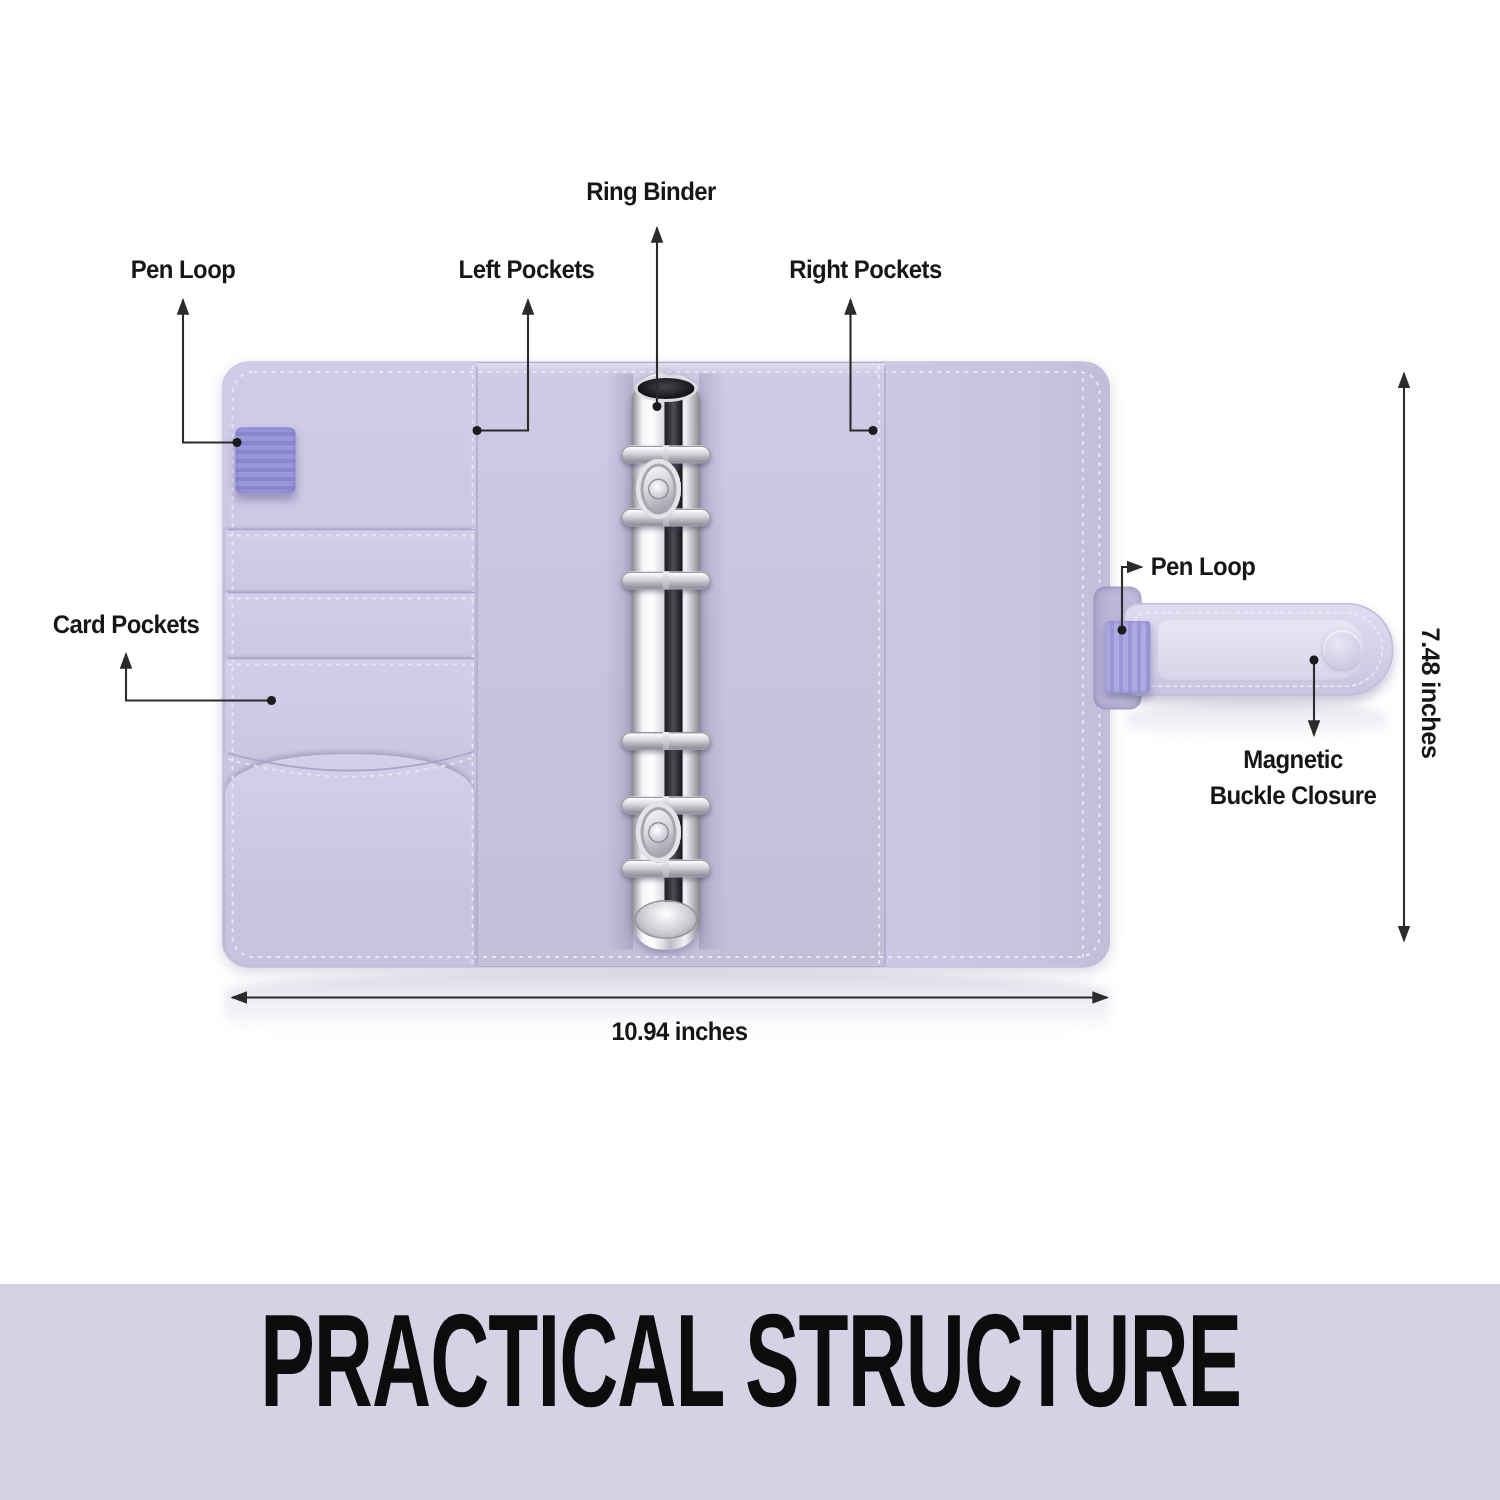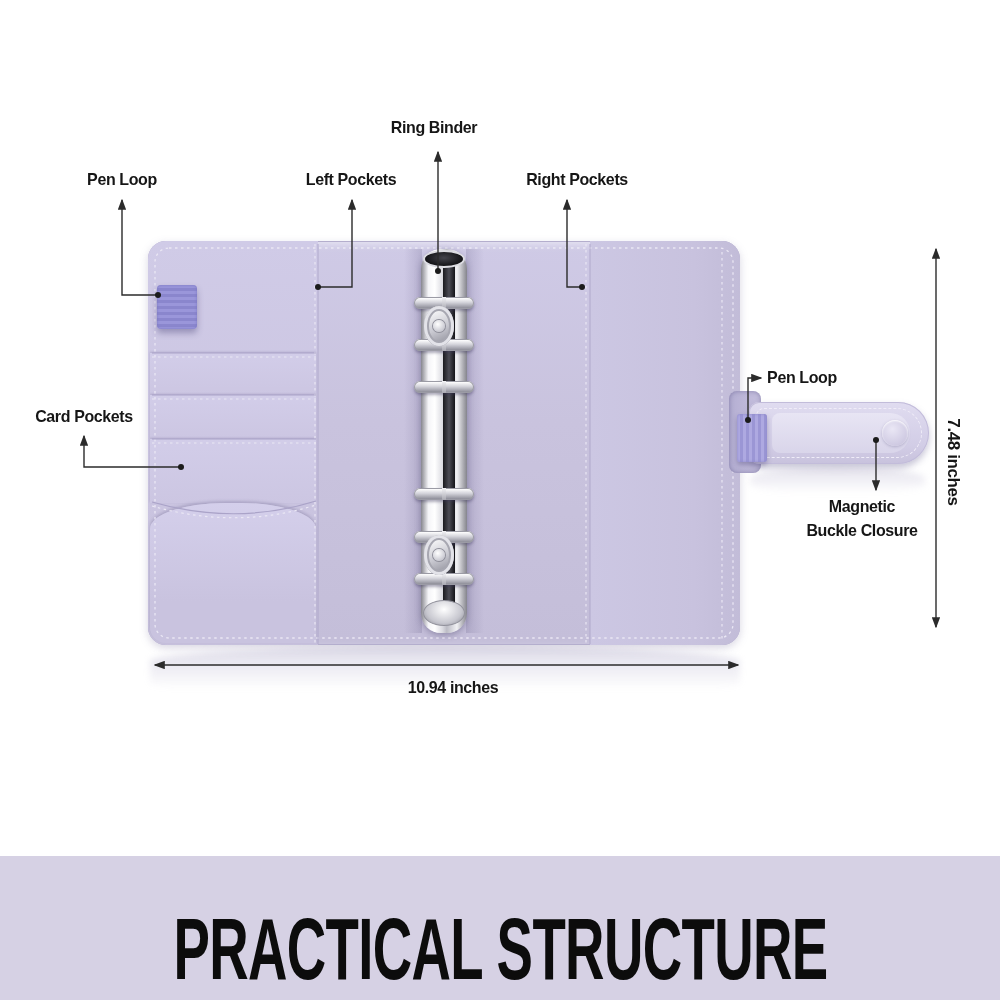--- a/index.html
+++ b/index.html
@@ -123,21 +123,21 @@
   .strap-reflection { left:750px; top:468px; width:175px; height:26px; z-index:3;
     background:linear-gradient(180deg, rgba(168,162,196,.3), rgba(255,255,255,0));
     filter:blur(3px); border-radius:50% / 10px; }
 
   svg.layer { position:absolute; left:0; top:0; z-index:30; }
   svg.details { z-index:10; }
 
   
   .banner {
     left:0; top:856px; width:1000px; height:144px; background:#d6d1e4; z-index:2;
-    display:flex; align-items:flex-end; justify-content:center;
+    display:flex; align-items:flex-start; justify-content:center;
   }
   .banner-title {
     font-size:88px; font-weight:bold; color:#0c0c0c; white-space:nowrap;
     letter-spacing:-1px; transform:scaleX(.62); transform-origin:50% 50%;
   }
 </style>
 </head>
 <body>
 
 <div class="stage">

